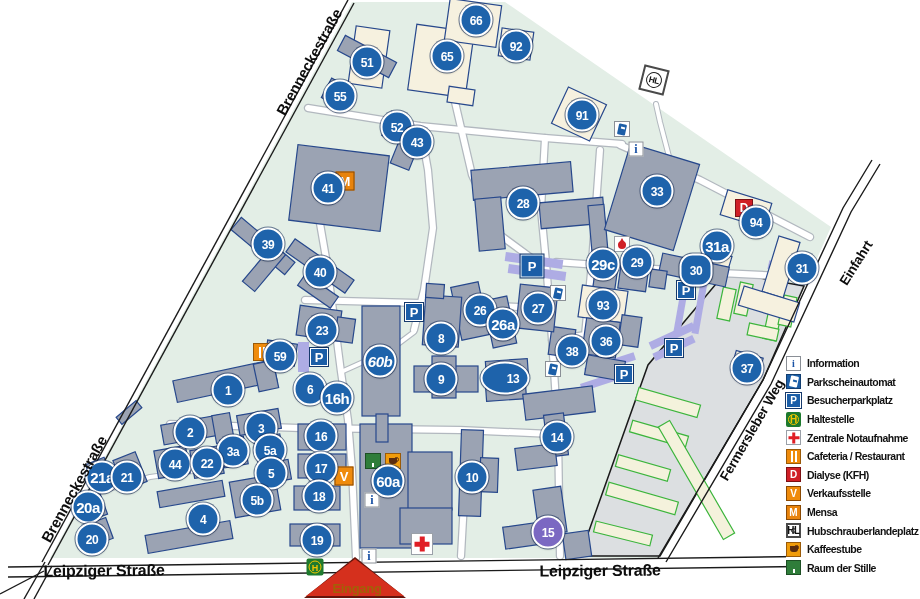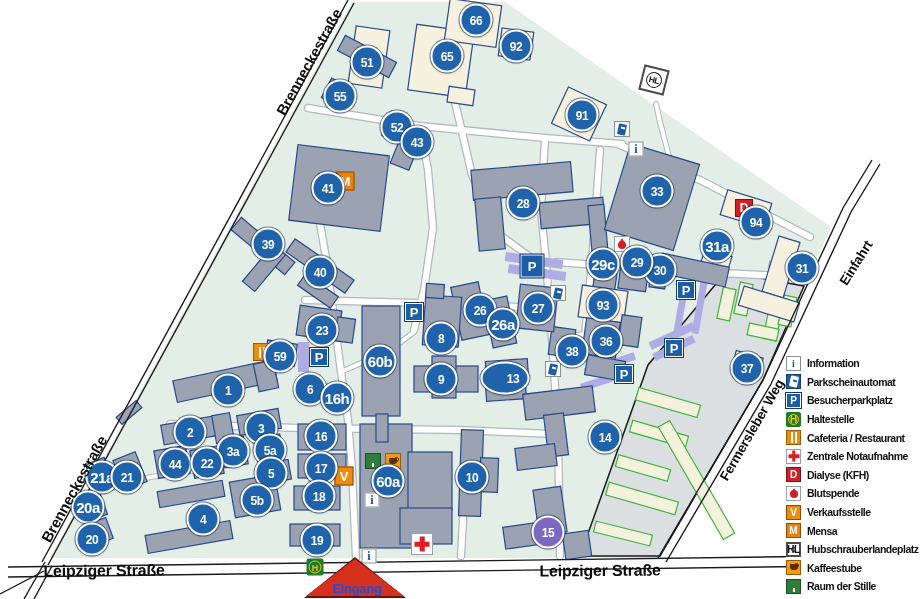--- a/index.html
+++ b/index.html
@@ -73,21 +73,21 @@
   #lbl-leipziger-left{left:104px;top:571px;--r:-.5deg;font-size:16px;}
   #lbl-leipziger-right{left:600px;top:571px;--r:-.5deg;font-size:16px;}
   #lbl-fermersleber{left:752px;top:430px;--r:-60deg;font-size:13.5px;}
   #lbl-einfahrt{left:856px;top:263px;--r:-58deg;font-size:13.5px;}
 
   
   #entrance{position:absolute;left:304px;top:557px;width:102px;height:41px;z-index:5;}
   #entrance .tri-o{position:absolute;inset:0;background:#66150c;clip-path:polygon(50% 0,100% 100%,0 100%);}
   #entrance .tri-i{position:absolute;inset:2px;background:#d5301d;clip-path:polygon(50% 0,100% 100%,0 100%);}
   #entrance .entrance-label{position:absolute;left:4px;right:0;bottom:2px;text-align:center;
-        font-weight:bold;font-size:13px;color:#1d4ed8;letter-spacing:-.3px;}
+        font-weight:bold;font-size:13px;color:#a16207;letter-spacing:-.3px;}
 
   
   #legend{position:absolute;left:786px;top:354px;width:134px;z-index:6;background:#fff;}
   .legend-row{display:flex;align-items:center;gap:6px;height:18.6px;}
   .legend-row .mapicon{width:15px !important;height:15px !important;font-size:10px;}
   .legend-row .icon-notaufnahme::before{width:11px;height:3.5px;}
   .legend-row .icon-notaufnahme::after{width:3.5px;height:11px;}
   .legend-row .icon-parkautomat{background:#1b5ea7;border-color:#123e70;}
   .legend-row .icon-parkautomat::before{background:#fff;}
   .legend-row .icon-parkautomat::after{background:#1b5ea7;}
@@ -318,37 +318,37 @@
       <div class="badge" style="left: 340px; top: 96px;">55</div>
       <div class="badge" style="left: 397px; top: 127px;">52</div>
       <div class="badge" style="left: 417px; top: 142px;">43</div>
       <div class="badge" style="left: 582px; top: 115px;">91</div>
       <div class="badge" style="left: 328px; top: 188px;">41</div>
       <div class="badge" style="left: 523px; top: 203px;">28</div>
       <div class="badge" style="left: 657px; top: 191px;">33</div>
       <div class="badge" style="left: 756px; top: 222px;">94</div>
       <div class="badge badge-sm" style="left: 717px; top: 246px;">31a</div>
       <div class="badge" style="left: 802px; top: 268px;">31</div>
-      <div class="badge" style="left: 660px; top: 270px;">30</div>
+      <div class="badge" style="left: 696px; top: 270px; border-radius: 13px;">30</div>
       <div class="badge" style="left: 637px; top: 262px;">29</div>
       <div class="badge badge-sm" style="left: 603px; top: 264px;">29c</div>
       <div class="badge" style="left: 603px; top: 305px;">93</div>
       <div class="badge" style="left: 606px; top: 341px;">36</div>
       <div class="badge" style="left: 572px; top: 351px;">38</div>
       <div class="badge" style="left: 747px; top: 368px;">37</div>
       <div class="badge" style="left: 538px; top: 308px;">27</div>
       <div class="badge" style="left: 480px; top: 310px;">26</div>
       <div class="badge badge-sm" style="left: 503px; top: 324px;">26a</div>
       <div class="badge" style="left: 268px; top: 244px;">39</div>
       <div class="badge" style="left: 320px; top: 272px;">40</div>
       <div class="badge" style="left: 322px; top: 330px;">23</div>
       <div class="badge" style="left: 280px; top: 356px;">59</div>
       <div class="badge" style="left: 310px; top: 389px;">6</div>
       <div class="badge badge-sm" style="left: 337px; top: 398px;">16h</div>
-      <div class="badge badge-sm" style="left: 380px; top: 361px;">60b</div>
+      <div class="badge badge-sm" style="left: 380px; top: 361px; font-style: italic;">60b</div>
       <div class="badge" style="left: 441px; top: 338px;">8</div>
       <div class="badge" style="left: 441px; top: 379px;">9</div>
       <div class="badge" style="left: 505px; top: 378px; padding-left: 16px;">13</div>
       <div class="badge" style="left: 228px; top: 390px;">1</div>
       <div class="badge" style="left: 190px; top: 432px;">2</div>
       <div class="badge" style="left: 261px; top: 428px;">3</div>
       <div class="badge" style="left: 233px; top: 451px;">3a</div>
       <div class="badge" style="left: 270px; top: 450px;">5a</div>
       <div class="badge" style="left: 271px; top: 473px;">5</div>
       <div class="badge" style="left: 257px; top: 500px;">5b</div>
@@ -358,21 +358,21 @@
       <div class="badge" style="left: 127px; top: 477px;">21</div>
       <div class="badge badge-sm" style="left: 88px; top: 507px;">20a</div>
       <div class="badge" style="left: 92px; top: 539px;">20</div>
       <div class="badge" style="left: 203px; top: 519px;">4</div>
       <div class="badge" style="left: 321px; top: 436px;">16</div>
       <div class="badge" style="left: 321px; top: 468px;">17</div>
       <div class="badge" style="left: 319px; top: 496px;">18</div>
       <div class="badge" style="left: 317px; top: 540px;">19</div>
       <div class="badge badge-sm" style="left: 388px; top: 481px;">60a</div>
       <div class="badge" style="left: 472px; top: 477px;">10</div>
-      <div class="badge" style="left: 557px; top: 437px; margin-left: 48px;">14</div>
+      <div class="badge" style="left: 557px; top: 437px;">14</div>
       <div class="badge badge-purple" style="left: 548px; top: 532px;">15</div>
     </div>
 
   <div class="street-label" id="lbl-brennecke-top">Brenneckestraße</div>
   <div class="street-label" id="lbl-brennecke-left">Brenneckestraße</div>
   <div class="street-label" id="lbl-leipziger-left">Leipziger Straße</div>
   <div class="street-label" id="lbl-leipziger-right">Leipziger Straße</div>
   <div class="street-label" id="lbl-fermersleber">Fermersleber Weg</div>
   <div class="street-label" id="lbl-einfahrt">Einfahrt</div>
 
@@ -393,36 +393,32 @@
       </div>
       <div class="legend-row">
         <span class="mapicon icon-parkplatz">P</span>
         <span class="legend-label">Besucherparkplatz</span>
       </div>
       <div class="legend-row">
         <span class="mapicon icon-haltestelle">H</span>
         <span class="legend-label">Haltestelle</span>
       </div>
       <div class="legend-row">
+        <span class="mapicon icon-notaufnahme"></span>
+        <span class="legend-label">Zentrale Notaufnahme</span>
+      </div>
+      <div class="legend-row">
         <span class="mapicon icon-cafeteria"></span>
         <span class="legend-label">Cafeteria / Restaurant</span>
       </div>
       <div class="legend-row">
-        <span class="mapicon icon-notaufnahme"></span>
-        <span class="legend-label">Zentrale Notaufnahme</span>
-      </div>
-      <div class="legend-row">
         <span class="mapicon icon-dialyse">D</span>
         <span class="legend-label">Dialyse (KFH)</span>
       </div>
       <div class="legend-row">
-        <span class="mapicon icon-blutspende"></span>
-        <span class="legend-label">Blutspende</span>
-      </div>
-      <div class="legend-row">
         <span class="mapicon icon-verkauf">V</span>
         <span class="legend-label">Verkaufsstelle</span>
       </div>
       <div class="legend-row">
         <span class="mapicon icon-mensa">M</span>
         <span class="legend-label">Mensa</span>
       </div>
       <div class="legend-row">
         <span class="mapicon icon-hubschrauber">HL</span>
         <span class="legend-label">Hubschrauberlandeplatz</span>

